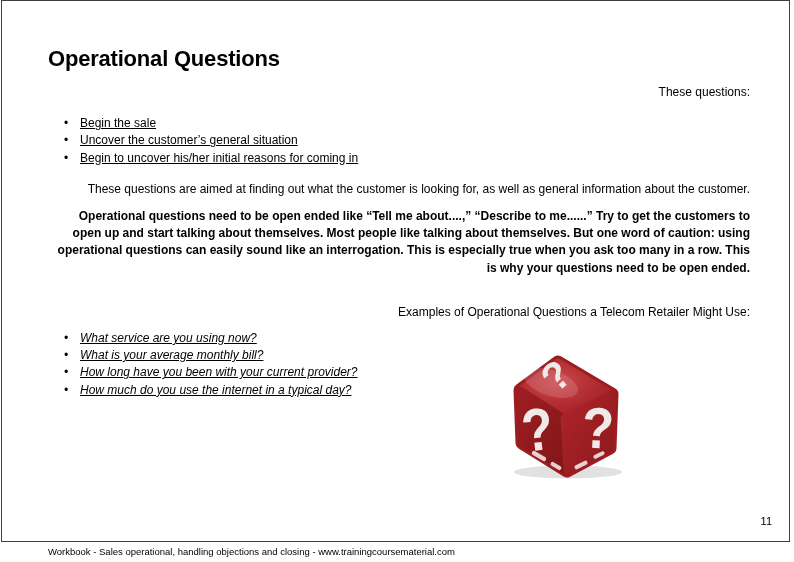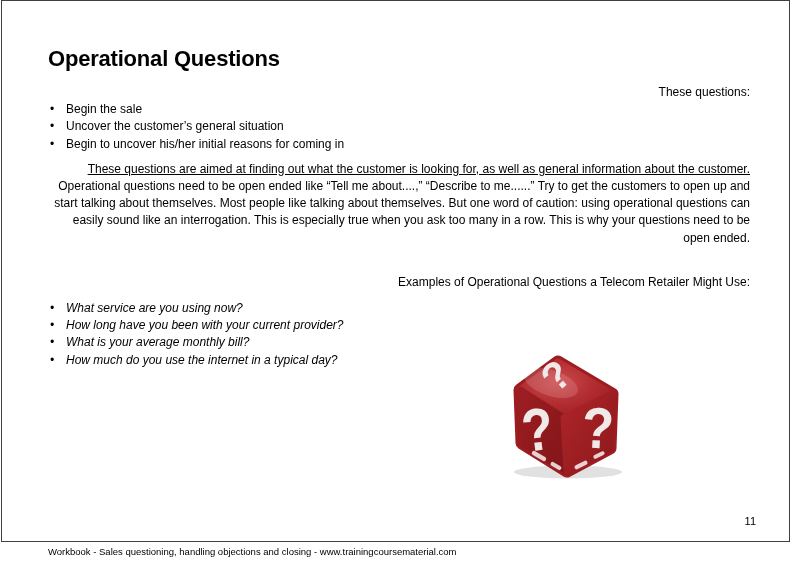--- a/index.html
+++ b/index.html
@@ -14,31 +14,31 @@
   }
   .content{
     position:absolute;left:48px;top:46px;width:702px;
     font-size:12px;line-height:17.2px;
   }
   h1.page-title{
     font-size:22px;line-height:25px;font-weight:bold;margin:0 0 13px 0;
     letter-spacing:-0.2px;
   }
   p{margin:0;text-align:right;}
-  ul{list-style:none;margin:0;padding:0;}
+  ul{list-style:none;margin:14px;padding:0;text-decoration:underline;}
   li{position:relative;padding-left:18px;}
   li::before{content:"\2022";position:absolute;left:2px;}
-  .p1{margin-top:8px;text-decoration:underline;}
-  .p2{}
+  .p1{margin-top:8px;}
+  .p2{margin-top:10px;font-weight:bold;}
   .examples-heading{margin-top:27px;}
   .question-list{margin-top:9px;}
   .question-list li{font-style:italic;}
   .dice{position:absolute;left:509px;top:355px;width:120px;height:126px;}
   .page-number{
-    position:absolute;left:716px;top:515px;width:40px;
+    position:absolute;left:732px;top:515px;width:40px;
     font-size:11px;text-align:right;
   }
   .footer{
     position:absolute;left:48px;top:546px;width:700px;
     font-size:9.5px;letter-spacing:0px;color:#000;
   }
 </style>
 </head>
 <body>
 
@@ -56,22 +56,22 @@
   </ul>
 
   <p class="p1">These questions are aimed at finding out what the customer is looking for, as well as general information about the customer.</p>
 
   <p class="p2">Operational questions need to be open ended like “Tell me about....,” “Describe to me......” Try to get the customers to open up and start talking about themselves. Most people like talking about themselves. But one word of caution: using operational questions can easily sound like an interrogation. This is especially true when you ask too many in a row. This is why your questions need to be open ended.</p>
 
   <p class="examples-heading">Examples of Operational Questions a Telecom Retailer Might Use:</p>
 
   <ul class="question-list">
     <li>What service are you using now?</li>
+    <li>What is your average monthly bill?</li>
     <li>How long have you been with your current provider?</li>
-    <li>What is your average monthly bill?</li>
     <li>How much do you use the internet in a typical day?</li>
   </ul>
 </div>
 
 <div class="dice">
   <svg width="120" height="126" viewBox="0 0 120 126" xmlns="http://www.w3.org/2000/svg">
     <defs>
       <radialGradient id="gTop" cx="40%" cy="35%" r="80%">
         <stop offset="0%" stop-color="#cb4a4d"></stop>
         <stop offset="55%" stop-color="#b02a2e"></stop>
@@ -105,13 +105,13 @@
 
     <rect x="-8" y="-2.2" width="16" height="4.4" rx="2.2" fill="#ffffff" opacity="0.8" transform="translate(30,101) rotate(31)"></rect>
     <rect x="-6" y="-2" width="12" height="4" rx="2" fill="#ffffff" opacity="0.8" transform="translate(47,111) rotate(31)"></rect>
     <rect x="-7" y="-2.2" width="14" height="4.4" rx="2.2" fill="#ffffff" opacity="0.8" transform="translate(72,110) rotate(-26)"></rect>
     <rect x="-6" y="-2" width="12" height="4" rx="2" fill="#ffffff" opacity="0.8" transform="translate(90,100) rotate(-26)"></rect>
   </svg>
 </div>
 
 <div class="page-number">11</div>
 
-<div class="footer">Workbook - Sales questioning, handling objections and closing - www.trainingcoursematerial.com</div>
+<div class="footer">Workbook - Sales operational, handling objections and closing - www.trainingcoursematerial.com</div>
 
 </body></html>

